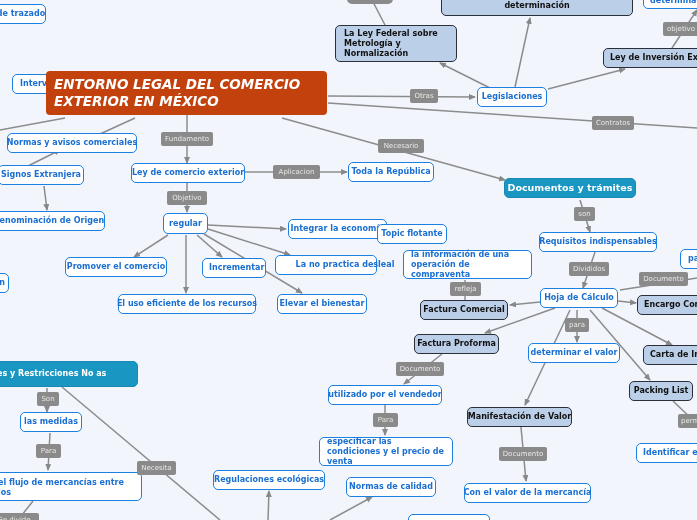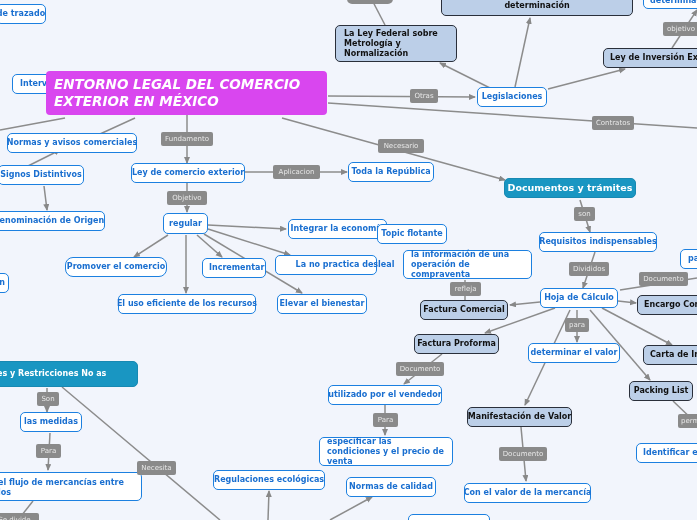--- a/index.html
+++ b/index.html
@@ -5,21 +5,21 @@
   html, body { margin:0; padding:0; }
   body { width:697px; height:520px; overflow:hidden; background:#f2f5fc; position:relative; font-family:"DejaVu Sans", sans-serif; }
   svg.links { position:absolute; left:0; top:0; width:697px; height:520px; }
   .node { position:absolute; box-sizing:border-box; border-radius:5px; font-weight:bold; font-size:8px; line-height:10px; display:flex; align-items:center; white-space:nowrap; }
   .n-blue { background:#ffffff; border:1.5px solid #1c80e0; color:#1a6fd0; justify-content:center; padding:0 6px; }
   .n-blue.multi { justify-content:flex-start; white-space:normal; padding:3px 7px; }
   .n-grey { background:#bccfe8; border:1.5px solid #2a2f3a; color:#111; justify-content:center; padding:0 6px; }
   .n-grey.multi { justify-content:flex-start; white-space:normal; padding:3px 8px; }
   .n-teal { background:#1996c2; border:1px solid #1889b2; color:#fff; justify-content:center; font-size:9.5px; }
   .n-teal.multi { justify-content:flex-start; white-space:normal; padding:3px 6px; font-size:8px; }
-  .n-root { background:#d946ef; border-radius:4px; color:#fff; font-style:italic; font-size:13.5px; line-height:17px; padding:4px 8px; white-space:normal; align-items:center; }
+  .n-root { background:#c2410c; border-radius:4px; color:#fff; font-style:italic; font-size:13.5px; line-height:17px; padding:4px 8px; white-space:normal; align-items:center; }
   .lbl { position:absolute; box-sizing:border-box; background:#8a8a8a; color:#e8e8e8; font-size:7px; border-radius:2px; height:14px; line-height:14px; text-align:center; padding:0 3px; white-space:nowrap; }
 </style>
 </head>
 <body>
 
 <svg class="links" viewBox="0 0 697 520">
   <defs>
     <marker id="arr" markerWidth="8" markerHeight="8" refX="6" refY="3" orient="auto" markerUnits="userSpaceOnUse">
       <path d="M0,0 L7,3 L0,6 z" fill="#888"></path>
     </marker>
@@ -86,21 +86,21 @@
   </div>
 
 <div class="node n-root" style="left:46px;top:71px;width:281px;height:44px;">
     <span>ENTORNO LEGAL DEL COMERCIO EXTERIOR EN MÉXICO</span>
   </div>
 
 <div class="node n-blue" style="left:7px;top:133px;width:130px;height:20px;">
     <span>Normas y avisos comerciales</span>
   </div>
 <div class="node n-blue" style="left:-2px;top:165px;width:86px;height:20px;">
-    <span>Signos Distintivos</span>
+    <span>Signos Extranjera</span>
   </div>
 <div class="node n-blue" style="left:-8px;top:211px;width:113px;height:20px;">
     <span>Denominación de Origen</span>
   </div>
 <div class="node n-blue" style="left:-10px;top:273px;width:19px;height:20px;justify-content:flex-end;padding-right:3px;">
     <span>n</span>
   </div>
 
 <div class="node n-grey" style="left:347px;top:-14px;width:46px;height:18px;background:#8a8a8a;border:none;"></div>
 <div class="node n-grey multi" style="left:335px;top:25px;width:122px;height:37px;">
@@ -127,21 +127,21 @@
   </div>
 <div class="node n-blue" style="left:163px;top:213px;width:45px;height:21px;">
     <span>regular</span>
   </div>
 <div class="node n-blue" style="left:288px;top:219px;width:99px;height:20px;">
     <span>Integrar la economía</span>
   </div>
 <div class="node n-blue" style="left:377px;top:224px;width:70px;height:20px;">
     <span>Topic flotante</span>
   </div>
-<div class="node n-blue" style="left:65px;top:257px;width:102px;height:20px;border-radius:8px;">
+<div class="node n-blue" style="left:65px;top:257px;width:102px;height:20px;">
     <span>Promover el comercio</span>
   </div>
 <div class="node n-blue" style="left:202px;top:258px;width:64px;height:20px;justify-content:flex-start;overflow:hidden;">
     <span>Incrementar</span>
   </div>
 <div class="node n-blue" style="left:275px;top:255px;width:102px;height:20px;padding-left:44px;">
     <span>La no practica desleal</span>
   </div>
 <div class="node n-blue" style="left:118px;top:294px;width:138px;height:20px;">
     <span>El uso eficiente de los recursos</span>

